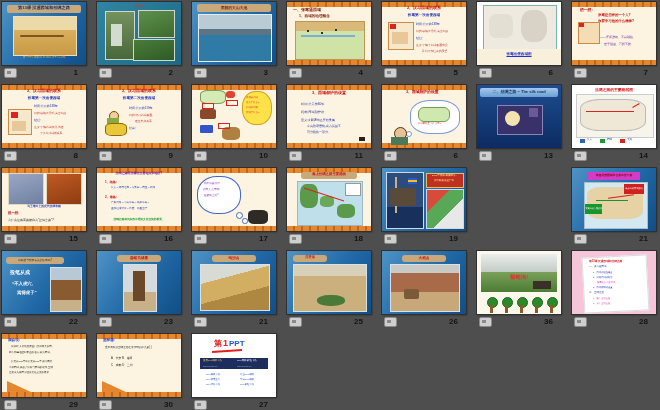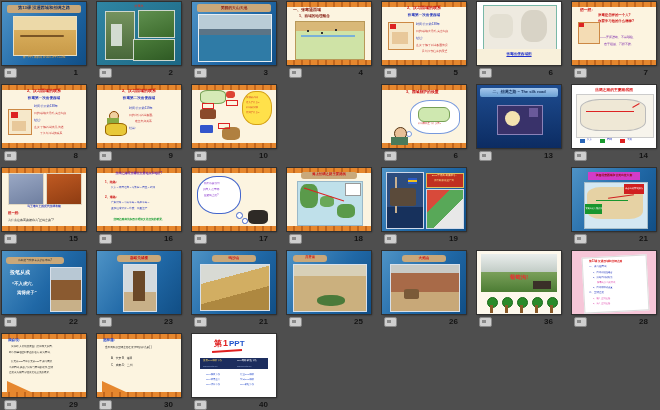--- a/index.html
+++ b/index.html
@@ -204,20 +204,38 @@
         <div style="position: absolute; left: 54px; top: 27px; font-size: 2.4px; line-height: 1.15; white-space: nowrap; color: rgb(204, 34, 34);">得到了什么?</div>
         <div style="position: absolute; left: 10px; top: 18px; width: 10px; height: 4px; border: 1px solid rgb(221, 34, 34);"></div>
         <div style="position: absolute; left: 34px; top: 15px; width: 10px; height: 4px; border: 1px solid rgb(221, 34, 34);"></div>
         <div style="position: absolute; left: 26px; top: 38px; width: 10px; height: 4px; border: 1px solid rgb(221, 34, 34);"></div>
       </div>
       <div class="foot">
         <span class="trans"></span>
         <span class="num">10</span>
       </div>
     </div>
+    <div class="cell" style="left: 287px; top: 85px;">
+      <div class="thumb">
+        <div style="position: absolute; inset: 0px; background: rgb(252, 244, 224);"></div>
+        <div style="position: absolute; left: 0px; top: 0px; width: 84px; height: 5px; background: repeating-linear-gradient(90deg, rgb(230, 135, 46) 0px, rgb(230, 135, 46) 6px, rgb(194, 102, 28) 6px, rgb(194, 102, 28) 8px);"></div>
+        <div style="position: absolute; left: 0px; top: 58px; width: 84px; height: 5px; background: repeating-linear-gradient(90deg, rgb(230, 135, 46) 0px, rgb(230, 135, 46) 6px, rgb(194, 102, 28) 6px, rgb(194, 102, 28) 8px);"></div>
+        <div style="position: absolute; top: 6px; font-size: 4px; line-height: 1.15; white-space: nowrap; color: rgb(204, 17, 17); font-weight: bold; left: 0px; width: 84px; text-align: center;">3、西域都护的设置</div>
+        <div style="position: absolute; left: 14px; top: 18px; font-size: 3.2px; line-height: 1.15; white-space: nowrap; color: rgb(34, 51, 187);">时间:公元前60年</div>
+        <div style="position: absolute; left: 14px; top: 26px; font-size: 3.2px; line-height: 1.15; white-space: nowrap; color: rgb(34, 51, 187);">机构:西域都护府</div>
+        <div style="position: absolute; left: 14px; top: 34px; font-size: 3px; line-height: 1.15; white-space: nowrap; color: rgb(34, 51, 187);">意义:今新疆地区开始隶属</div>
+        <div style="position: absolute; left: 20px; top: 40px; font-size: 3px; line-height: 1.15; white-space: nowrap; color: rgb(34, 51, 187);">中央政府管辖,成为我国不</div>
+        <div style="position: absolute; left: 20px; top: 46px; font-size: 3px; line-height: 1.15; white-space: nowrap; color: rgb(34, 51, 187);">可分割的一部分。</div>
+        <div style="position: absolute; left: 72px; top: 52px; width: 6px; height: 4px; background: rgb(34, 34, 34);"></div>
+      </div>
+      <div class="foot">
+        <span class="trans"></span>
+        <span class="num">11</span>
+      </div>
+    </div>
     <div class="cell" style="left: 382px; top: 85px;">
       <div class="thumb">
         <div style="position: absolute; inset: 0px; background: rgb(252, 244, 224);"></div>
         <div style="position: absolute; left: 0px; top: 0px; width: 84px; height: 5px; background: repeating-linear-gradient(90deg, rgb(230, 135, 46) 0px, rgb(230, 135, 46) 6px, rgb(194, 102, 28) 6px, rgb(194, 102, 28) 8px);"></div>
         <div style="position: absolute; left: 0px; top: 58px; width: 84px; height: 5px; background: repeating-linear-gradient(90deg, rgb(230, 135, 46) 0px, rgb(230, 135, 46) 6px, rgb(194, 102, 28) 6px, rgb(194, 102, 28) 8px);"></div>
         <div style="position: absolute; left: 24px; top: 5px; font-size: 3.8px; line-height: 1.15; white-space: nowrap; color: rgb(204, 17, 17); font-weight: bold;">3、西域都护的设置</div>
         <div style="position: absolute; left: 28px; top: 15px; width: 48px; height: 32px; border: 1px solid rgb(119, 153, 221); border-radius: 40%; background: rgb(255, 255, 255);"></div>
         <div style="position: absolute; left: 36px; top: 22px; width: 30px; height: 13px; border: 1px solid rgb(119, 160, 85); border-radius: 6px; background: rgb(207, 232, 176);"></div>
         <div style="position: absolute; left: 36px; top: 38px; font-size: 2.4px; line-height: 1.15; white-space: nowrap; color: rgb(204, 34, 34);">西域都护是个什么官?</div>
         <div style="position: absolute; left: 24px; top: 46px; width: 4px; height: 4px; border-radius: 50%; border: 1px solid rgb(119, 153, 221); background: rgb(255, 255, 255);"></div>
@@ -526,16 +544,16 @@
         <div style="position: absolute; left: 45px; top: 30.5px; font-size: 2.2px; line-height: 1.15; white-space: nowrap; color: rgb(154, 176, 221);">www.1ppt.com</div>
         <div style="position: absolute; left: 14px; top: 40px; font-size: 2.4px; line-height: 1.15; white-space: nowrap; color: rgb(51, 85, 204);">PPT模板下载</div>
         <div style="position: absolute; left: 14px; top: 45px; font-size: 2.4px; line-height: 1.15; white-space: nowrap; color: rgb(51, 85, 204);">PPT背景图片</div>
         <div style="position: absolute; left: 14px; top: 50px; font-size: 2.4px; line-height: 1.15; white-space: nowrap; color: rgb(51, 85, 204);">PPT课件下载</div>
         <div style="position: absolute; left: 48px; top: 40px; font-size: 2.4px; line-height: 1.15; white-space: nowrap; color: rgb(51, 85, 204);">行业PPT模板</div>
         <div style="position: absolute; left: 48px; top: 45px; font-size: 2.4px; line-height: 1.15; white-space: nowrap; color: rgb(51, 85, 204);">节日PPT模板</div>
         <div style="position: absolute; left: 48px; top: 50px; font-size: 2.4px; line-height: 1.15; white-space: nowrap; color: rgb(51, 85, 204);">PPT教程下载</div>
       </div>
       <div class="foot">
         <span class="trans"></span>
-        <span class="num">40</span>
+        <span class="num">27</span>
       </div>
     </div>
   </div>
 
 </body></html>

